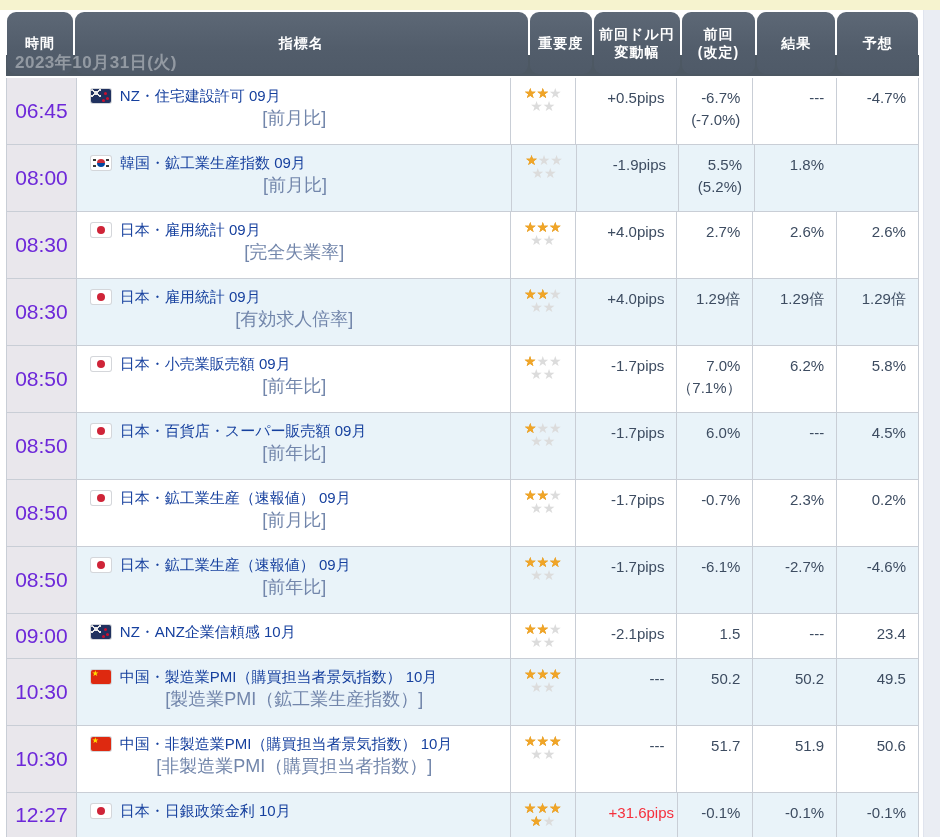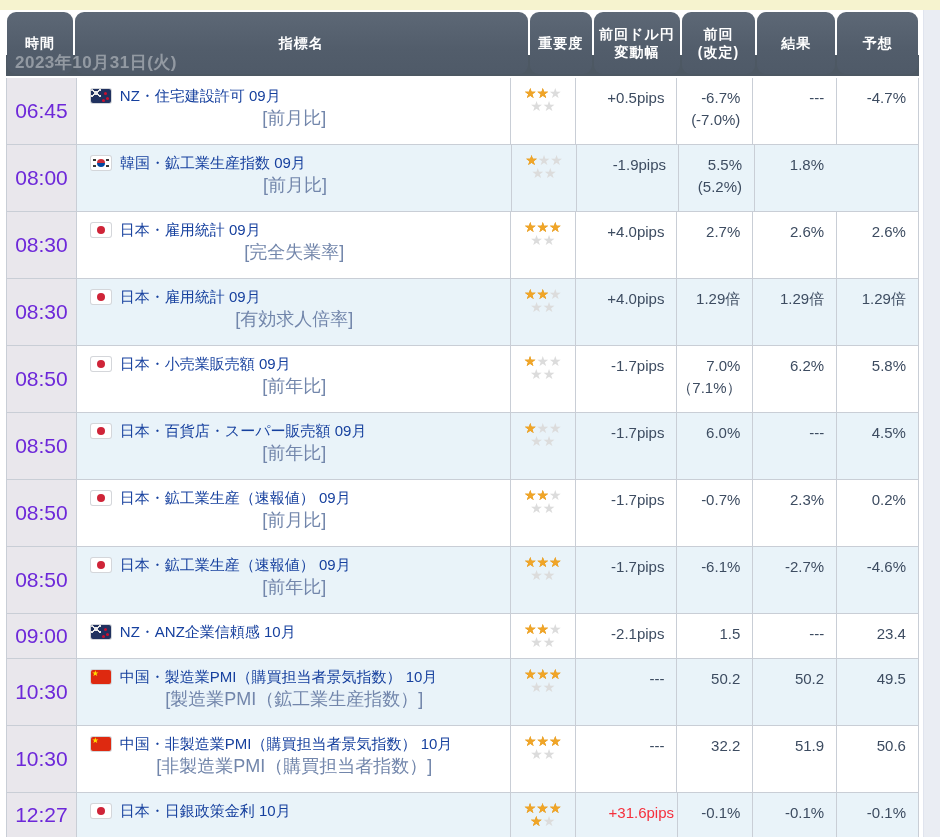--- a/index.html
+++ b/index.html
@@ -381,21 +381,21 @@
             <a href="#" class="ind-link">中国・非製造業PMI（購買担当者景気指数） 10月</a>
           </div>
         <div class="sub">[非製造業PMI（購買担当者指数）]</div>
       </div>
       <div class="cell stars">
           <div class="s-top"><span class="star on">★</span><span class="star on">★</span><span class="star on">★</span></div>
           <div class="s-bot"><span class="star off">★</span><span class="star off">★</span></div>
         </div>
       <div class="cell val pips" data-accent="default">---</div>
       <div class="cell val prev">
-          <div>32.2</div>
+          <div>51.7</div>
           <div></div>
         </div>
       <div class="cell val fore">51.9</div>
       <div class="cell val res">50.6</div>
     </div>
 
     <div class="row alt">
       <div class="cell time">12:27</div>
       <div class="cell name">
         <div class="name-line">

